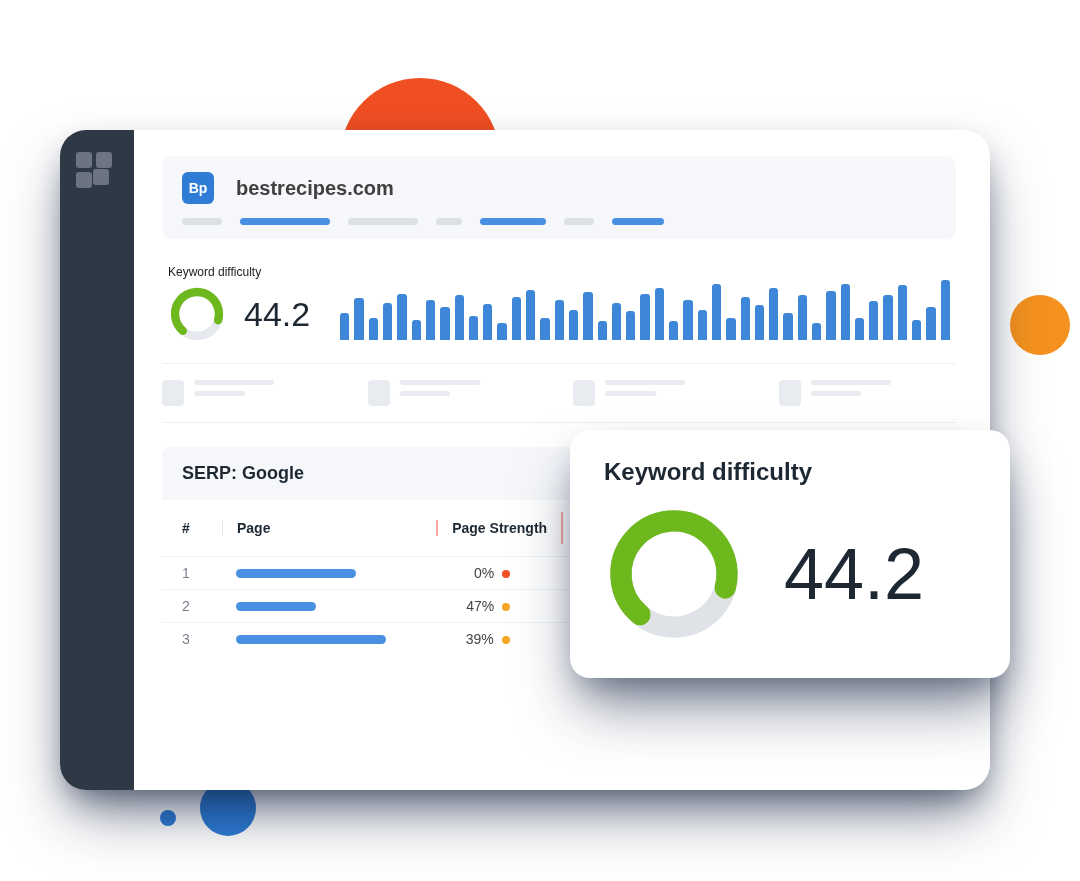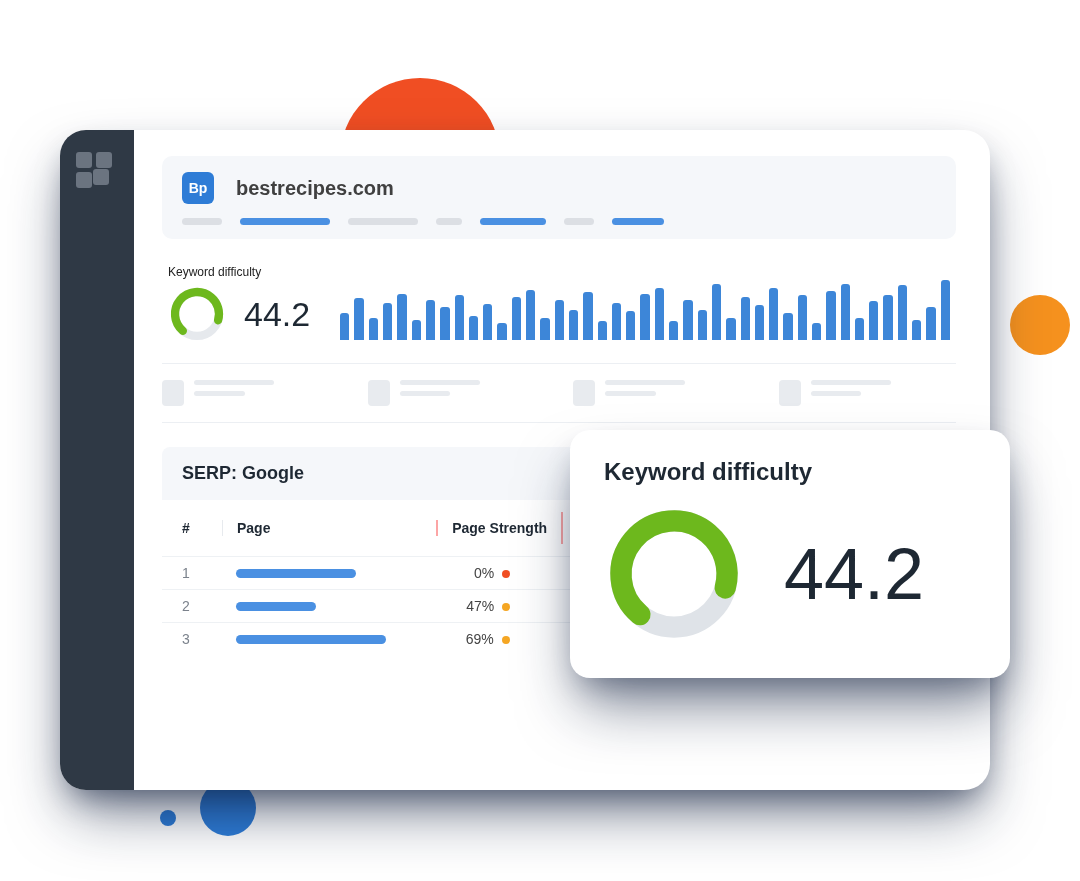--- a/index.html
+++ b/index.html
@@ -253,21 +253,21 @@
             </div>
             <div class="col">
               <div class="ph" style="width:88px"></div>
             </div>
           </div>
           <div class="trow">
             <div class="col">3</div>
             <div class="col">
               <div class="bar" style="width:150px"></div>
             </div>
-            <div class="col"><span class="pct">69%</span><span class="dot orange"></span></div>
+            <div class="col"><span class="pct">39%</span><span class="dot orange"></span></div>
             <div class="col"><span class="pct">7%</span><span class="dot red"></span></div>
             <div class="col">
               <div class="ph" style="width:64px"></div>
             </div>
             <div class="col">
               <div class="ph" style="width:130px"></div>
             </div>
           </div>
         </div>
     </div>

